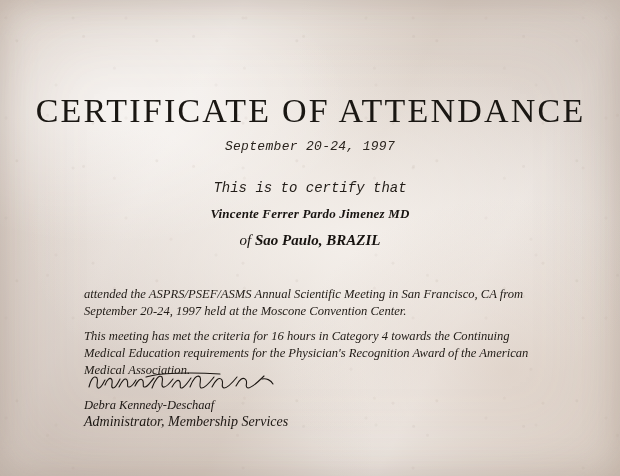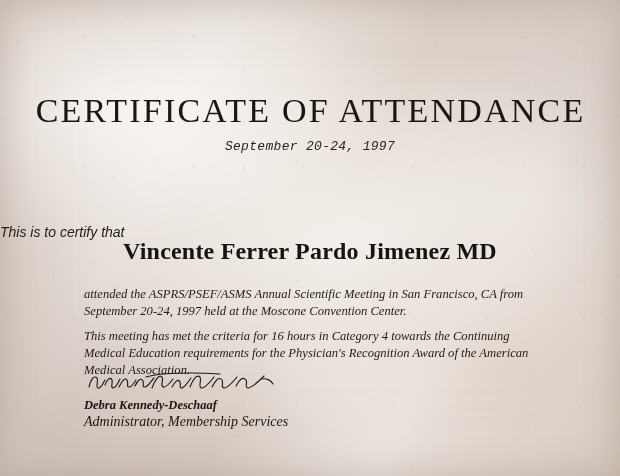--- a/index.html
+++ b/index.html
@@ -89,39 +89,39 @@
     font-size: 13px;
     color: #2a241e;
     letter-spacing: 0.3px;
   }
 
   .certify-line {
     position: absolute;
     top: 180px;
     left: 0;
     right: 0;
-    font-family: Liberation Sans, sans-serif;
+    text-align: center;
+    font-family: Liberation Mono, monospace;
     font-style: italic;
     font-size: 14px;
     color: #221d18;
-    margin-top: 44px;
   }
 
   .recipient-name {
     position: absolute;
     top: 206px;
     left: 0;
     right: 0;
     text-align: center;
     font-family: "Liberation Serif", serif;
+    font-style: italic;
     font-weight: bold;
-    font-size: 24px;
+    font-size: 13px;
     color: #171310;
     letter-spacing: 0.2px;
-    margin-top: 32px;
   }
 
   .recipient-place {
     position: absolute;
     top: 232px;
     left: 0;
     right: 0;
     text-align: center;
     font-family: "Liberation Serif", serif;
     font-style: italic;
@@ -156,21 +156,21 @@
 
   .signature-mark {
     height: 22px;
     width: 190px;
     margin-left: 2px;
   }
 
   .sig-name {
     font-family: "Liberation Serif", serif;
     font-style: italic;
-    font-weight: bold;
+    font-weight: normal;
     font-size: 12.5px;
     color: #1b1612;
     margin-top: 1px;
   }
 
   .sig-title {
     font-family: "Liberation Serif", serif;
     font-style: italic;
     font-size: 14px;
     color: #1b1612;
@@ -187,20 +187,23 @@
   <div class="content">
 
     <div class="title">CERTIFICATE OF ATTENDANCE</div>
 
     <div class="subtitle-date">September 20-24, 1997</div>
 
     <div class="certify-line">This is to certify that</div>
 
     <div class="recipient-name">Vincente Ferrer Pardo Jimenez MD</div>
 
+    <div class="recipient-place">
+      <span>of </span><span class="place-strong">Sao Paulo, BRAZIL</span>
+    </div>
 
     <div class="body-block para-1">attended the ASPRS/PSEF/ASMS Annual Scientific Meeting in San Francisco, CA from September 20-24, 1997 held at the Moscone Convention Center.</div>
 
     <div class="body-block para-2">This meeting has met the criteria for 16 hours in Category 4 towards the Continuing Medical Education requirements for the Physician's Recognition Award of the American Medical Association.</div>
 
     <div class="signature-area">
       <svg class="signature-mark" viewBox="0 0 190 22" aria-hidden="true">
         <g fill="none" stroke="#1c1713" stroke-width="1.1" stroke-linecap="round" stroke-linejoin="round">
           <path d="M3 16 C5 8, 8 4, 11 7 C13 10, 9 16, 12 17 C15 18, 17 12, 19 9"></path>
           <path d="M19 14 C21 9, 24 5, 26 9 C27 13, 24 16, 27 17 C30 17, 32 12, 34 8"></path>

